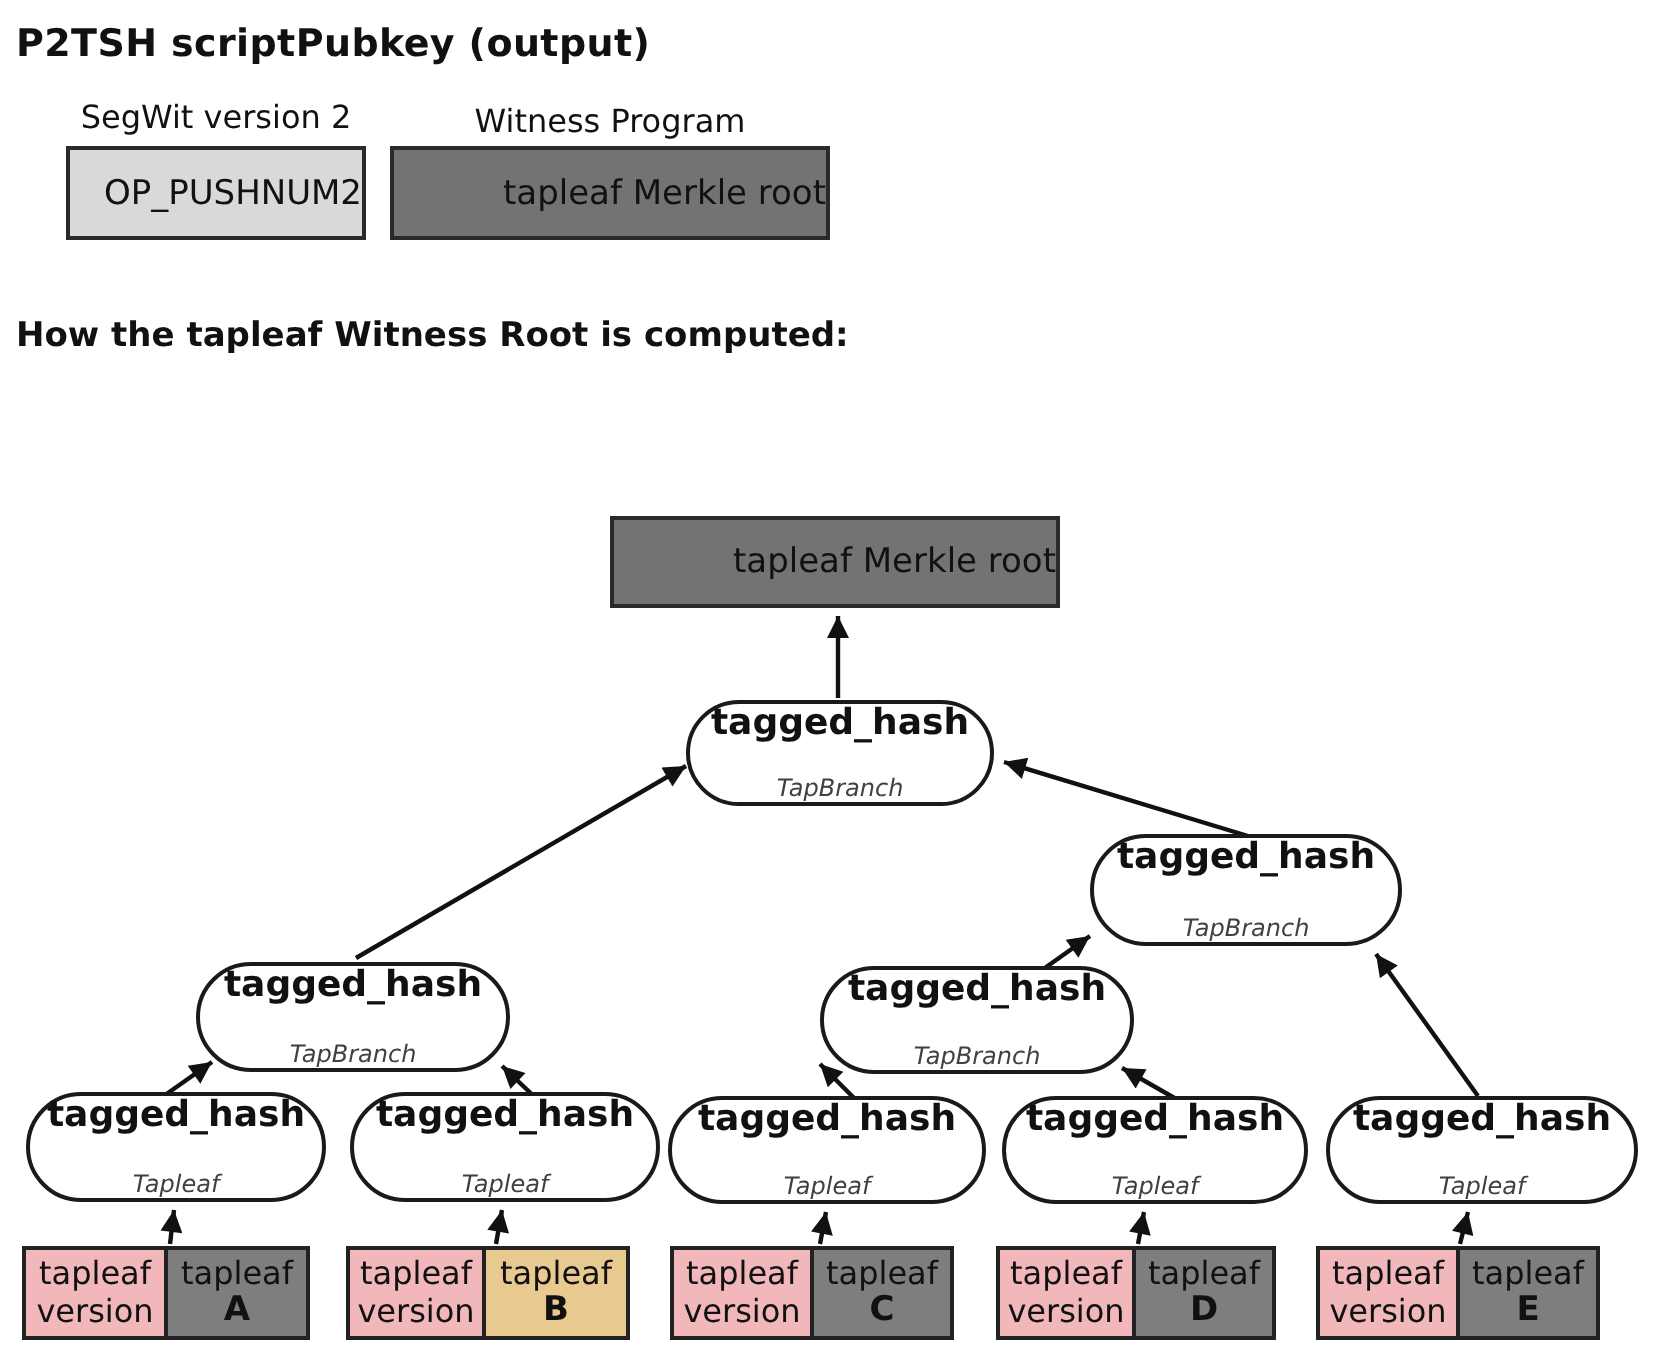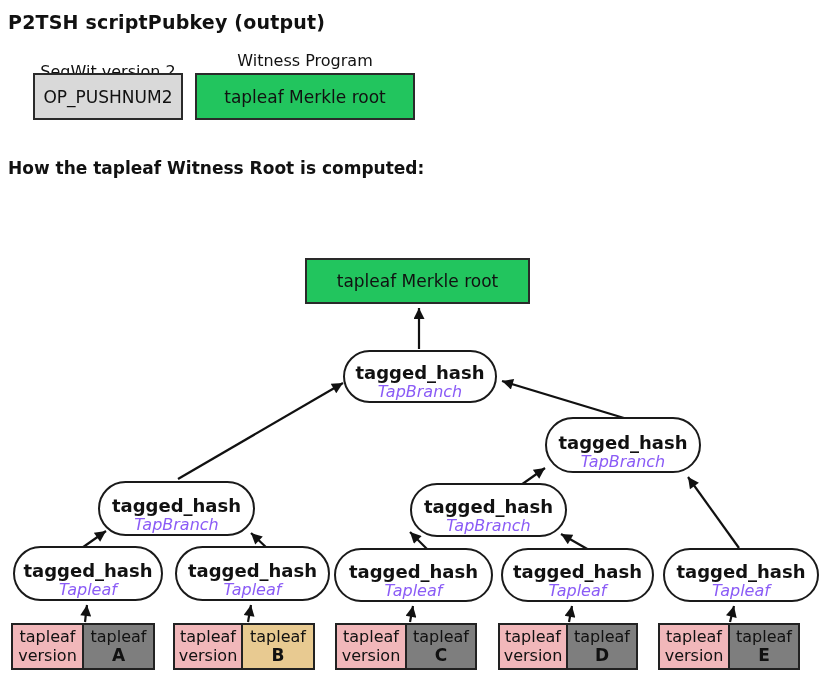--- a/index.html
+++ b/index.html
@@ -7,33 +7,33 @@
     position:relative; width:832px; height:679px; overflow:hidden;
     background:#ffffff; color:#111;
     font-family:"DejaVu Sans","Liberation Sans",sans-serif;
   }
   .abs { position:absolute; }
   .title { font-size:19px; font-weight:bold; letter-spacing:0.2px; }
   .heading { font-size:17px; font-weight:bold; }
   .field-label { font-size:16px; text-align:center; white-space:nowrap; }
   .box {
     position:absolute; box-sizing:border-box; border:2.5px solid #2a2a2a;
-    display:flex; align-items:center; justify-content:center;
+    display:flex; align-items:center; justify-content:flex-end;
     font-size:17px; white-space:nowrap;
   }
   .box.gray  { background:#d9d9d9; }
-  .box.green { background:#22c55e; }
+  .box.green { background:#737373; }
   .pill {
     position:absolute; box-sizing:border-box; background:#ffffff;
     border:2.5px solid #1a1a1a; border-radius:30px;
-    display:flex; flex-direction:column; align-items:center; justify-content:flex-end;
+    display:flex; flex-direction:column; align-items:center; justify-content:space-between;
     line-height:1.12; white-space:nowrap;
   }
   .pill .fn  { font-size:18px; font-weight:bold; }
-  .pill .tag { font-size:16px; font-style:italic; color:#8b5cf6; }
+  .pill .tag { font-size:12px; font-style:italic; color:#404040; }
   .leafbox {
     position:absolute; top:623px; height:47px; box-sizing:border-box;
     border:2.5px solid #222222;
     display:flex; flex-direction:column; align-items:center; justify-content:center;
     font-size:16px; line-height:1.15; white-space:nowrap;
   }
   .leafbox.pink { background:#f1b7ba; }
   .leafbox.sgray { background:#7e7e7e; }
   .leafbox.tan  { background:#e8ca91; }
   .leafbox .leaf-id { font-weight:bold; font-size:17px; }
@@ -62,21 +62,21 @@
     <line x1="739" y1="548" x2="688" y2="477" marker-end="url(#ah)"></line>
     <line x1="85" y1="622" x2="87" y2="605" marker-end="url(#ah)"></line>
     <line x1="248" y1="622" x2="251" y2="605" marker-end="url(#ah)"></line>
     <line x1="410" y1="622" x2="413" y2="606" marker-end="url(#ah)"></line>
     <line x1="569" y1="622" x2="572" y2="606" marker-end="url(#ah)"></line>
     <line x1="730" y1="622" x2="734" y2="606" marker-end="url(#ah)"></line>
   </svg>
 
   <div class="abs title" style="left:8px; top:11px;">P2TSH scriptPubkey (output)</div>
 
-  <div class="abs field-label" style="left:33px; top:62px; width:150px;text-align:center;">SegWit version 2</div>
+  <div class="abs field-label" style="left:33px; top:49px; width:150px;text-align:center;">SegWit version 2</div>
   <div class="abs field-label" style="left:195px; top:51px; width:220px;text-align:center;">Witness Program</div>
 
   <div class="box gray" style="left:33px; top:73px; width:150px; height:47px;">
     <span>OP_PUSHNUM2</span>
   </div>
   <div class="box green" style="left:195px; top:73px; width:220px; height:47px;">
     <span>tapleaf Merkle root</span>
   </div>
 
   <div class="abs heading" style="left:8px; top:158px;">How the tapleaf Witness Root is computed:</div>

